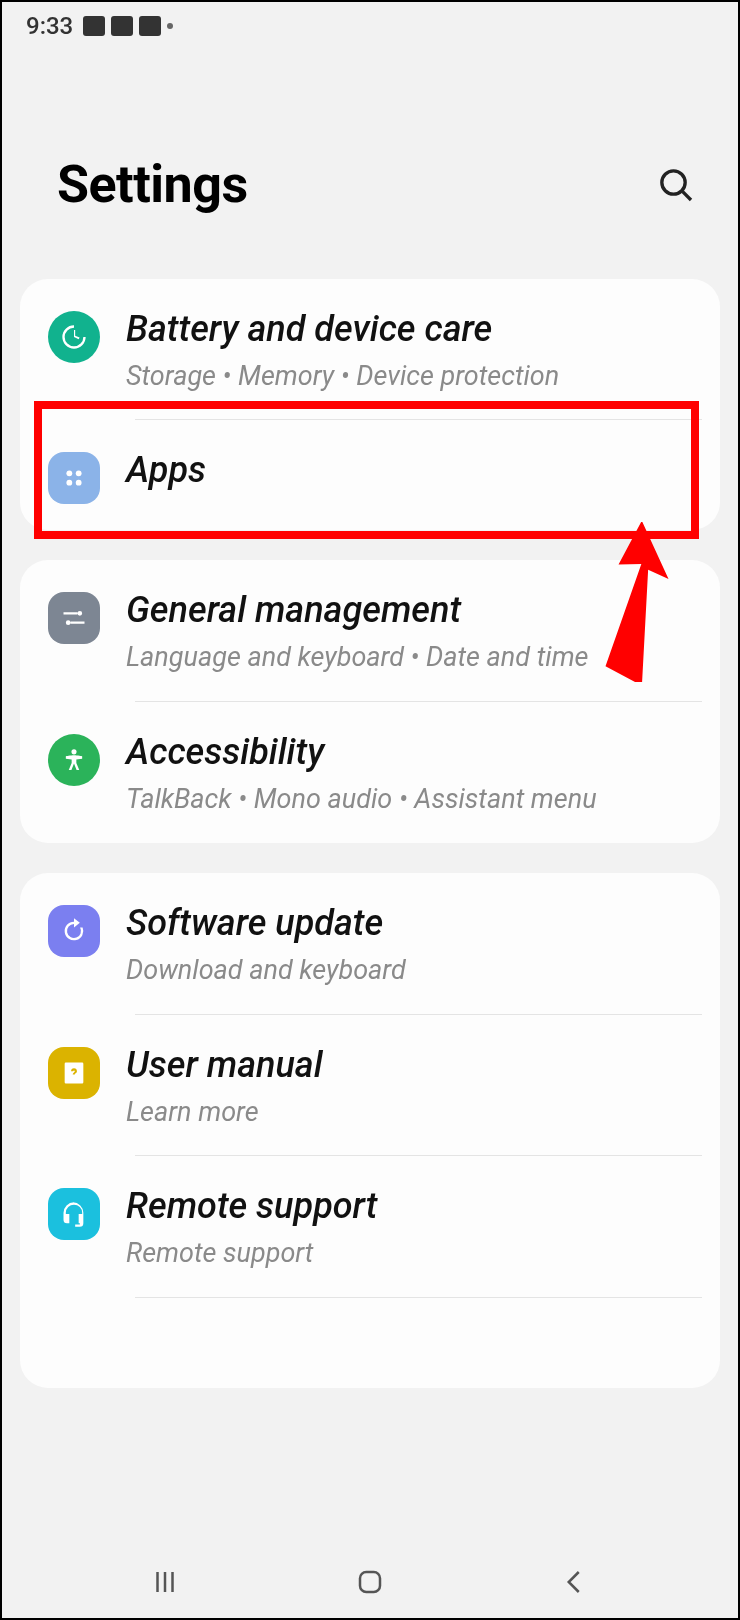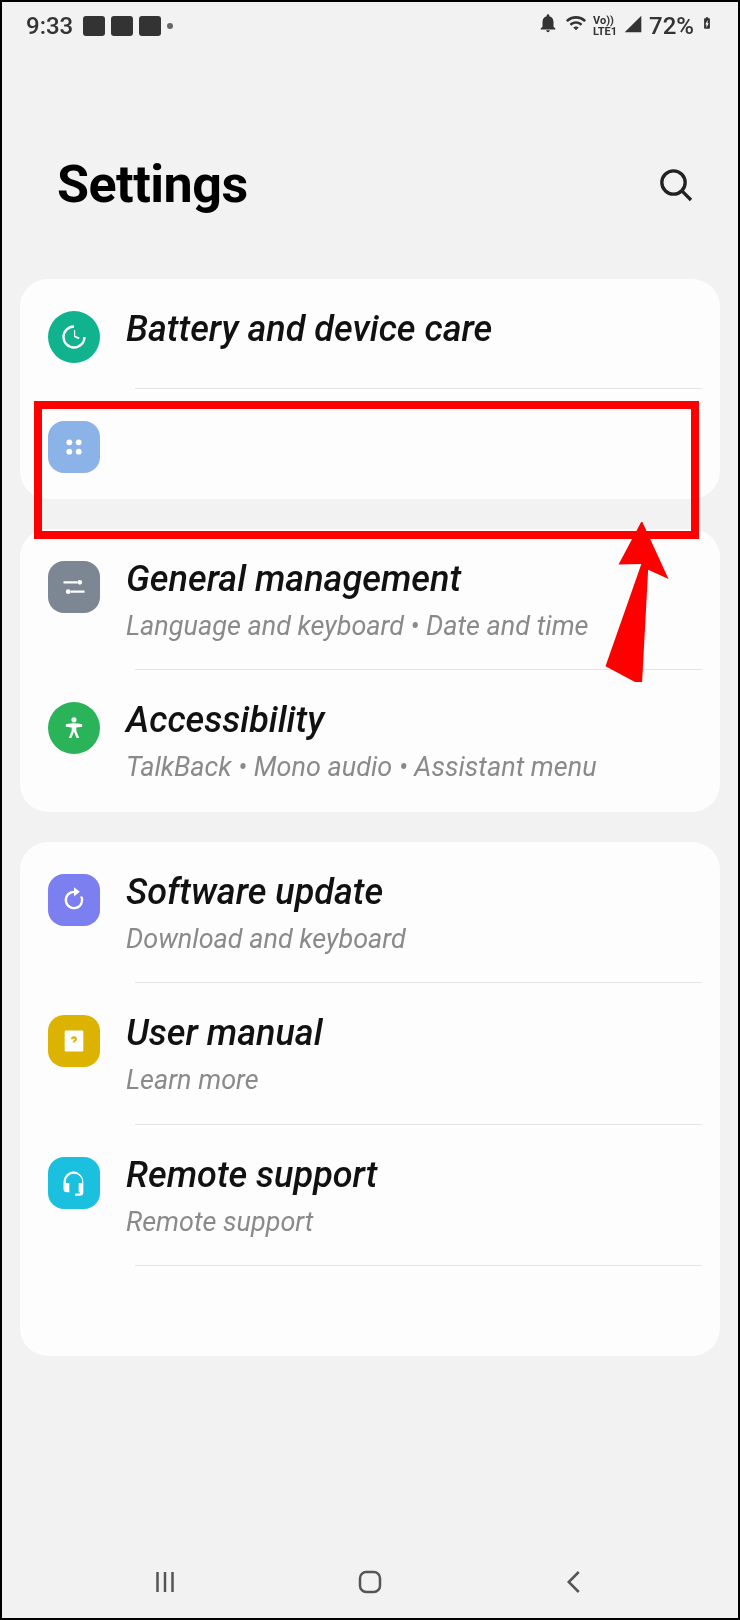--- a/index.html
+++ b/index.html
@@ -131,46 +131,20 @@
   <div class="status-bar">
     <div class="status-left">
       <span>9:33</span>
       <div class="status-icons">
         <span class="mini-icon"></span>
         <span class="mini-icon"></span>
         <span class="mini-icon"></span>
         <span class="dot"></span>
       </div>
     </div>
-    <div class="status-right">
-      <span>
-        <svg width="22" height="22" viewBox="0 0 24 24" fill="#333">
-            <path d="M12 22c1.1 0 2-.9 2-2h-4c0 1.1.9 2 2 2zm6-6V11c0-3.07-1.63-5.64-4.5-6.32V4c0-.83-.67-1.5-1.5-1.5S10.5 3.17 10.5 4v.68C7.63 5.36 6 7.93 6 11v5l-2 2v1h16v-1l-2-2z"></path>
-          </svg>
-      </span>
-      <span>
-        <svg width="22" height="22" viewBox="0 0 24 24" fill="#333">
-            <path d="M1 9l2 2c4.97-4.97 13.03-4.97 18 0l2-2C16.93 2.93 7.07 2.93 1 9zm8 8l3 3 3-3c-1.66-1.66-4.34-1.66-6 0zm-4-4l2 2c2.76-2.76 7.24-2.76 10 0l2-2c-3.87-3.87-10.13-3.87-14 0z"></path>
-          </svg>
-      </span>
-      <span style="font-size:11px;line-height:1;font-weight:700;color:#333;text-align:left;">
-        <span>Vo))</span><br><span>LTE1</span>
-      </span>
-      <span>
-        <svg width="20" height="20" viewBox="0 0 24 24" fill="#333">
-            <path d="M2 22h20V2L2 22z"></path>
-          </svg>
-      </span>
-      <span>72%</span>
-      <span>
-        <svg width="14" height="22" viewBox="0 0 24 24" fill="#333">
-            <path d="M15.67 4H14V2h-4v2H8.33C7.6 4 7 4.6 7 5.33v15.34C7 21.4 7.6 22 8.33 22h7.34c.73 0 1.33-.6 1.33-1.33V5.33C17 4.6 16.4 4 15.67 4zM11 20v-5.5H9L13 7v5.5h2L11 20z"></path>
-          </svg>
-      </span>
-    </div>
   </div>
 
   <div class="header">
     <div class="title">Settings</div>
     <div class="search-btn">
       <svg width="40" height="40" viewBox="0 0 24 24" fill="none" stroke="#222" stroke-width="2">
           <circle cx="10.5" cy="10.5" r="7"></circle>
           <line x1="21" y1="21" x2="16" y2="16"></line>
         </svg>
     </div>
@@ -180,32 +154,34 @@
 
     <div class="group">
       <div class="item">
         <div class="icon-badge icon-circle" style="background:#11b28e">
           <svg viewBox="0 0 24 24">
               <path d="M12 2a10 10 0 1 0 10 10h-2a8 8 0 1 1-8-8V2zm0 4v6l4 2 .8-1.6L13 11V6h-1z"></path>
             </svg>
         </div>
         <div class="text-col">
           <div class="item-title">Battery and device care</div>
+          <div class="item-sub">Storage  •  Memory  •  Device protection</div>
         </div>
       </div>
       <div class="item" id="apps-item">
         <div class="icon-badge" style="background:#8bb3e8">
           <svg viewBox="0 0 24 24">
               <circle cx="8" cy="8" r="2.5"></circle>
               <circle cx="16" cy="8" r="2.5"></circle>
               <circle cx="8" cy="16" r="2.5"></circle>
               <circle cx="16" cy="16" r="2.5"></circle>
             </svg>
         </div>
         <div class="text-col">
+          <div class="item-title">Apps</div>
         </div>
       </div>
     </div>
 
     <div class="group">
       <div class="item">
         <div class="icon-badge" style="background:#7d8693">
           <svg viewBox="0 0 24 24">
               <path d="M3 7h12v2H3zM17 6a2 2 0 1 1 0 4 2 2 0 0 1 0-4zM9 15h12v2H9zM7 14a2 2 0 1 1 0 4 2 2 0 0 1 0-4z"></path>
             </svg>

